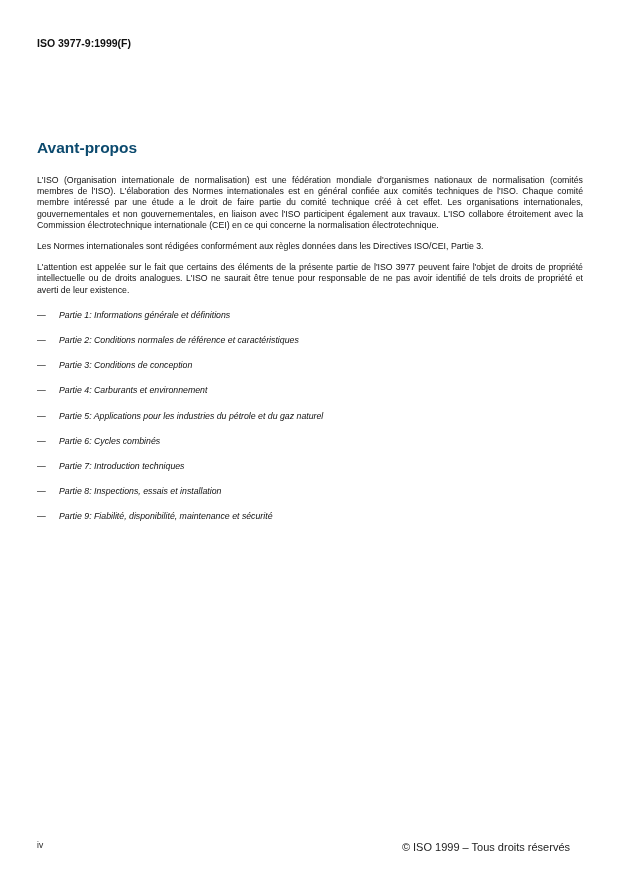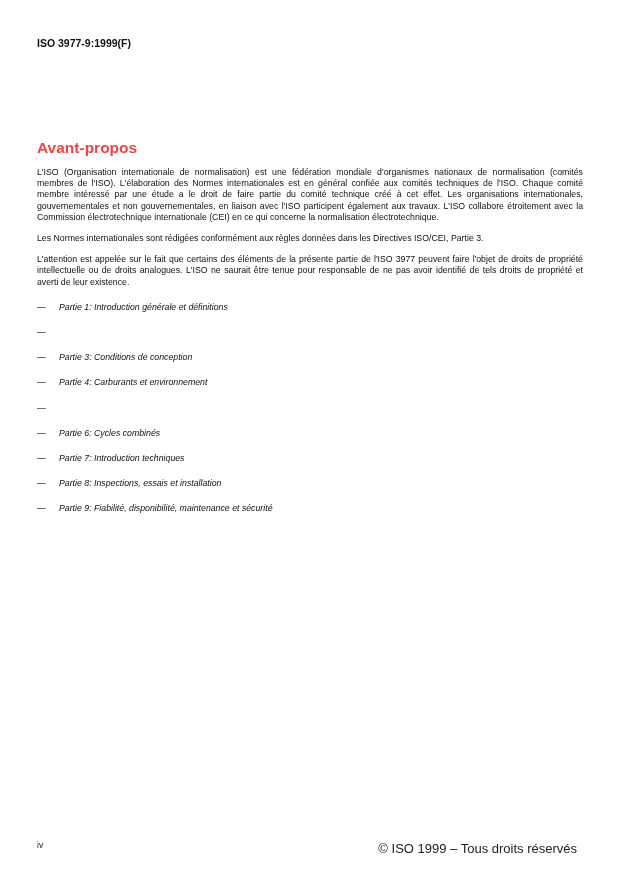--- a/index.html
+++ b/index.html
@@ -29,32 +29,32 @@
       font-weight: bold;
       color: #111;
     }
     .title {
       position: absolute;
       left: 37px;
       top: 139px;
       font-size: 15.5px;
       font-weight: bold;
       margin: 0;
-      color: #ef4444;
+      color: #0c4a6e;
     }
     .body-text {
       position: absolute;
       left: 37px;
       top: 167px;
       width: 546px;
       font-size: 8.75px;
       line-height: 11.2px;
     }
     .body-text p {
-      margin: 0 0 10px 0;
+      margin: 8px 0 10px 0;
       text-align: justify;
       text-align-last: left;
     }
     .body-text p.single {
       text-align: left;
     }
     .parts-list {
       list-style: none;
       padding: 0;
       margin: 14px 0 0 0;
@@ -72,23 +72,23 @@
     }
     .footer-page {
       position: absolute;
       left: 37px;
       top: 840px;
       font-size: 8.5px;
       color: #222;
     }
     .footer-copy {
       position: absolute;
-      right: 42px;
+      right: 49px;
       top: 841px;
-      font-size: 13px;
+      font-size: 11px;
       color: #222;
     }
     em { font-style: italic; }
   </style>
 </head>
 <body>
 
 <div class="page">
 
   <div class="header-ref">ISO 3977-9:1999(F)</div>
@@ -96,35 +96,37 @@
   <h1 class="title">Avant-propos</h1>
 
   <div class="body-text">
     <p>L'ISO (Organisation internationale de normalisation) est une fédération mondiale d'organismes nationaux de normalisation (comités membres de l'ISO). L'élaboration des Normes internationales est en général confiée aux comités techniques de l'ISO. Chaque comité membre intéressé par une étude a le droit de faire partie du comité technique créé à cet effet. Les organisations internationales, gouvernementales et non gouvernementales, en liaison avec l'ISO participent également aux travaux. L'ISO collabore étroitement avec la Commission électrotechnique internationale (CEI) en ce qui concerne la normalisation électrotechnique.</p>
     <p class="single">Les Normes internationales sont rédigées conformément aux règles données dans les Directives ISO/CEI, Partie 3.</p>
     <p>L'attention est appelée sur le fait que certains des éléments de la présente partie de l'ISO 3977 peuvent faire l'objet de droits de propriété intellectuelle ou de droits analogues. L'ISO ne saurait être tenue pour responsable de ne pas avoir identifié de tels droits de propriété et averti de leur existence.</p>
 
     <ul class="parts-list">
       <li>
           <span class="dash">—</span>
-          <span>Partie 1: Introduction générale et définitions</span>
+          <span>Partie 1: Informations générale et définitions</span>
         </li>
       <li>
           <span class="dash">—</span>
+          <span>Partie 2: Conditions normales de référence et caractéristiques</span>
         </li>
       <li>
           <span class="dash">—</span>
           <span>Partie 3: Conditions de conception</span>
         </li>
       <li>
           <span class="dash">—</span>
           <span>Partie 4: Carburants et environnement</span>
         </li>
       <li>
           <span class="dash">—</span>
+          <span>Partie 5: Applications pour les industries du pétrole et du gaz naturel</span>
         </li>
       <li>
           <span class="dash">—</span>
           <span>Partie 6: Cycles combinés</span>
         </li>
       <li>
           <span class="dash">—</span>
           <span>Partie 7: Introduction techniques</span>
         </li>
       <li>

